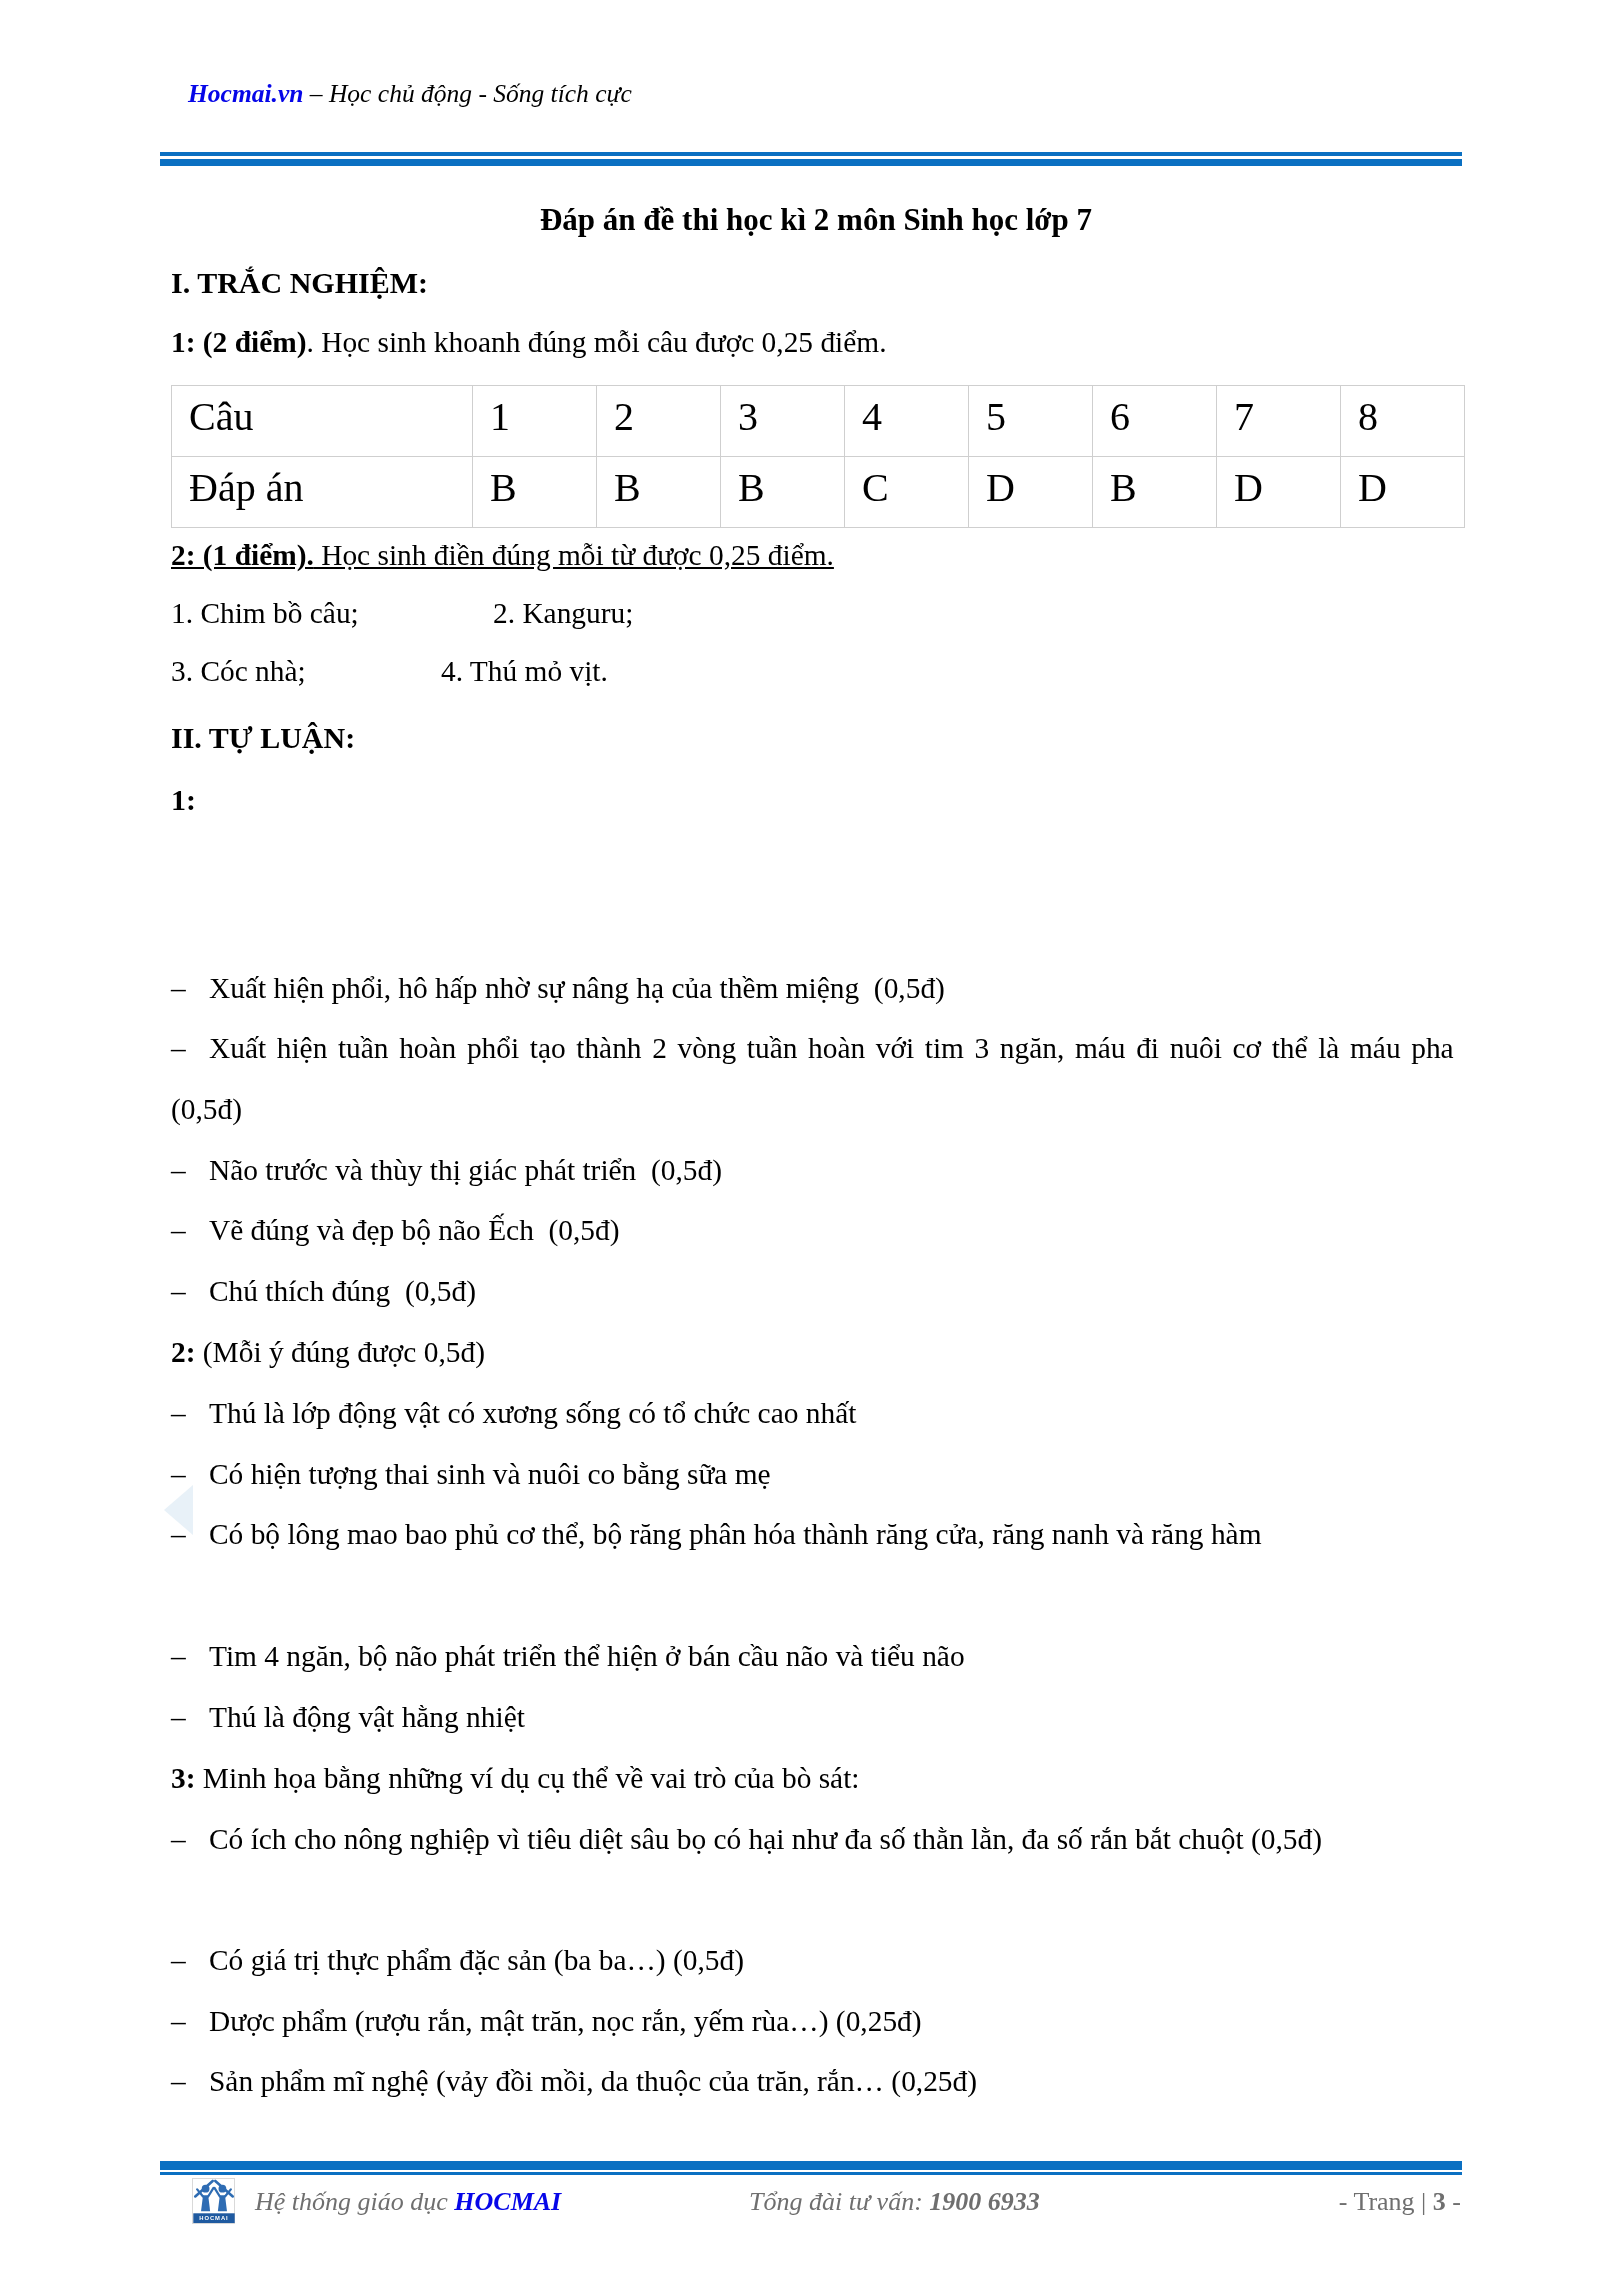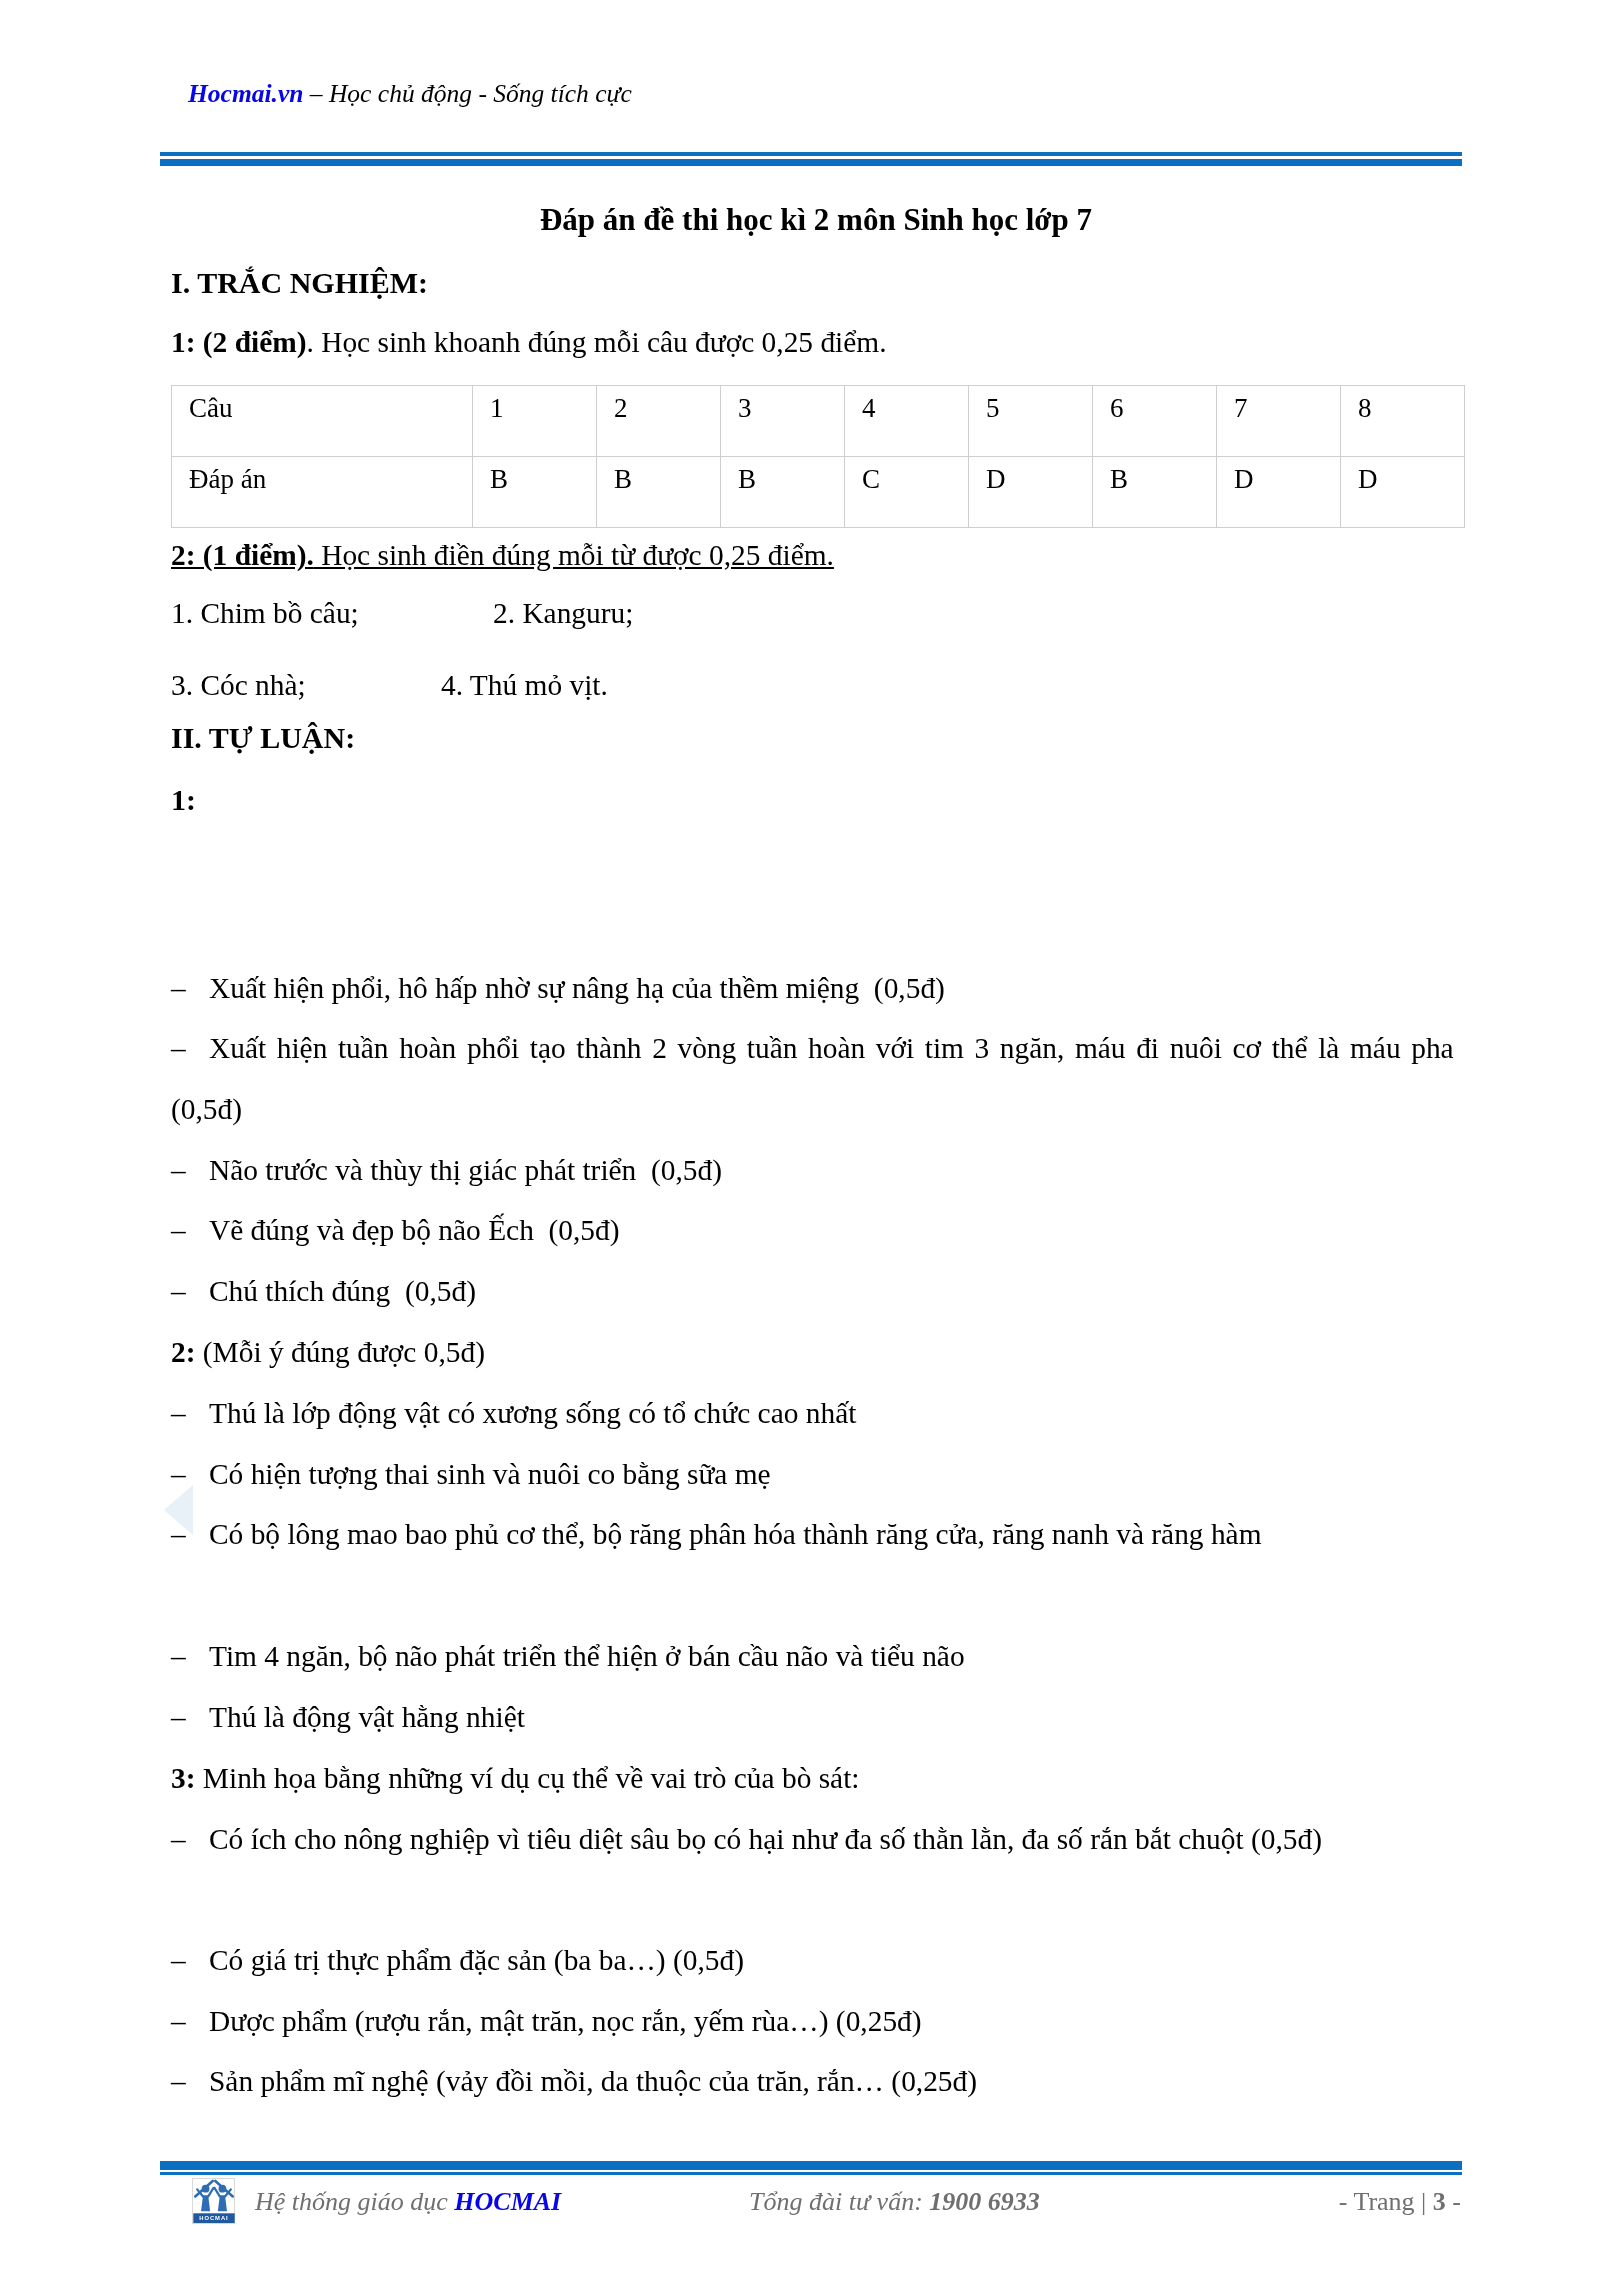--- a/index.html
+++ b/index.html
@@ -36,21 +36,21 @@
   .para{left:171px;width:1290px;font-size:29.4px;line-height:42px;}
   .bullet{left:171px;width:1290px;font-size:29.4px;line-height:61px;text-align:justify;}
   .bullet .dash{display:inline-block;width:38px;}
   b{font-weight:bold;}
   
   .ans-wrap{left:171px;top:385px;width:1291px;}
   table.ans{border-collapse:collapse;table-layout:fixed;width:1291px;}
   table.ans td{
     border:1.3px solid var(--table-border,#cfcfcf);
     height:71px;vertical-align:top;
-    font-size:27px;padding:6.5px 0 0 17px;
+    font-size:40px;padding:6.5px 0 0 17px;
   }
   
   .fill .fa1{display:inline-block;min-width:322px;}
   .fill .fa2{display:inline-block;min-width:270px;}
   
   .watermark{
     left:164px;top:1485px;width:0;height:0;
     border-top:25.5px solid transparent;
     border-bottom:25.5px solid transparent;
     border-right:29px solid var(--watermark-blue,#e8f1f8);
@@ -129,21 +129,21 @@
       </table>
   </div>
 
   <div class="abs para" style="top:534px;text-decoration:underline;">
     <b>2: (1 điểm).</b><span> Học sinh điền đúng mỗi từ được 0,25 điểm.</span>
   </div>
 
   <div class="abs para fill" style="top:592px;">
     <span class="fa1">1. Chim bồ câu;</span><span>2. Kanguru;</span>
   </div>
-  <div class="abs para fill" style="top:664px;">
+  <div class="abs para fill" style="top:650px;">
     <span class="fa2">3. Cóc nhà;</span><span>4. Thú mỏ vịt.</span>
   </div>
 
   <div class="abs h2" style="top:717px;">II. TỰ LUẬN:</div>
   <div class="abs h2" style="top:779px;">1:</div>
 
   <div class="abs bullet" style="top:958px;">
     <span class="dash">–</span><span>Xuất hiện phổi, hô hấp nhờ sự nâng hạ của thềm miệng&nbsp; (0,5đ)</span>
   </div>
   <div class="abs bullet" style="top:1018px;">

